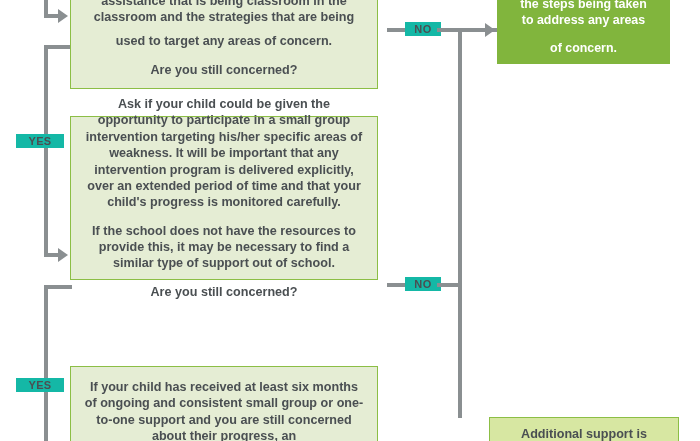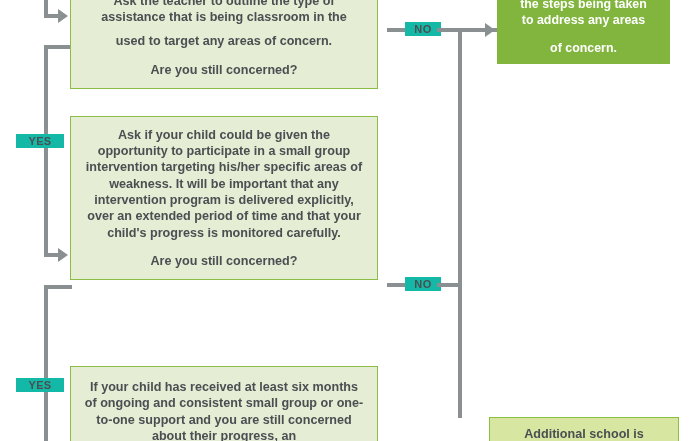--- a/index.html
+++ b/index.html
@@ -149,38 +149,40 @@
 
   <div class="line vline" style="left:458px; top:28px; height:390px;"></div>
 
   <div class="line hline" style="left:387px; top:283px; width:18px;"></div>
   <div class="edge-label" style="left:405px; top:277px; width:30px;">NO</div>
   <div class="line hline" style="left:437px; top:283px; width:24px;"></div>
 
   <div class="box box-light" id="box-teacher-assistance">
     <p>Ask the teacher to outline the type of</p>
     <p style="margin-top:0">assistance that is being classroom in the</p>
+    <p style="margin-top:0">classroom and the strategies that are being</p>
     <p style="margin-top:8px">used to target any areas of concern.</p>
     <p>Are you still concerned?</p>
   </div>
 
   <div class="box box-light" id="box-small-group-intervention">
     <p>Ask if your child could be given the opportunity to participate in a small group intervention targeting his/her specific areas of weakness. It will be important that any intervention program is delivered explicitly, over an extended period of time and that your child's progress is monitored carefully.</p>
+    <p>If the school does not have the resources to provide this, it may be necessary to find a similar type of support out of school.</p>
     <p>Are you still concerned?</p>
   </div>
 
   <div class="box box-light" id="box-six-months">
     <p>If your child has received at least six months of ongoing and consistent small group or one-to-one support and you are still concerned about their progress, an</p>
   </div>
 
   <div class="box box-dark" id="box-satisfied">
 
     <p style="margin-top:0">child's progress and</p>
     <p style="margin-top:8px">the steps being taken</p>
     <p style="margin-top:0">to address any areas</p>
     <p style="margin-top:12px">of concern.</p>
   </div>
 
   <div class="box box-yellowgreen" id="box-additional-support">
-    <p>Additional school is</p>
+    <p>Additional support is</p>
   </div>
 
 </div>
 
 </body></html>

